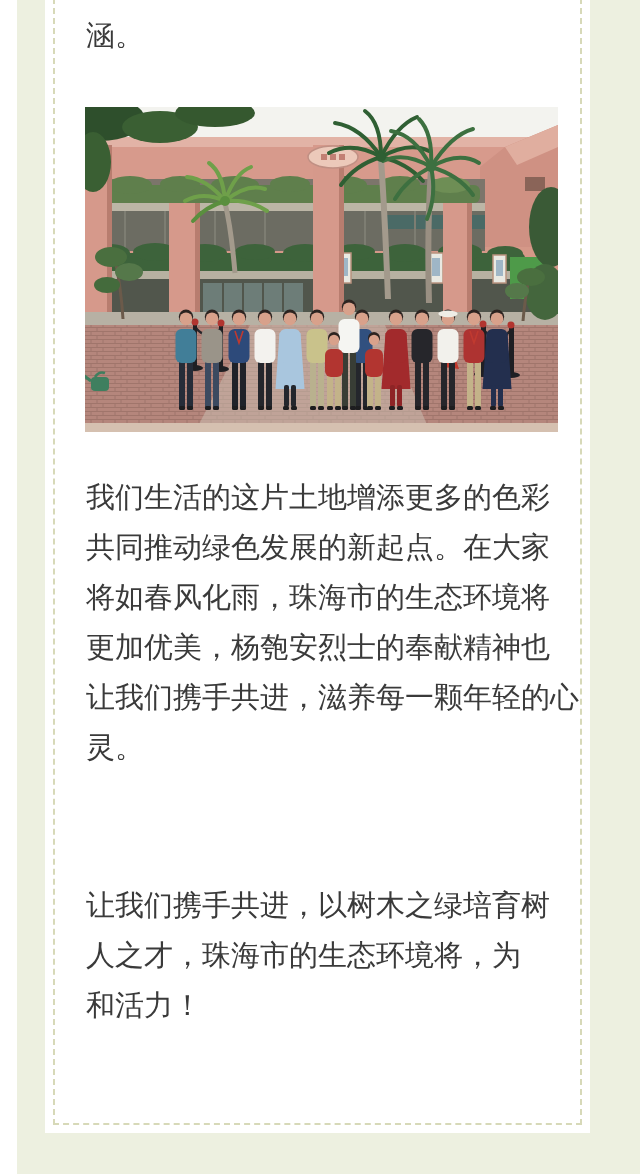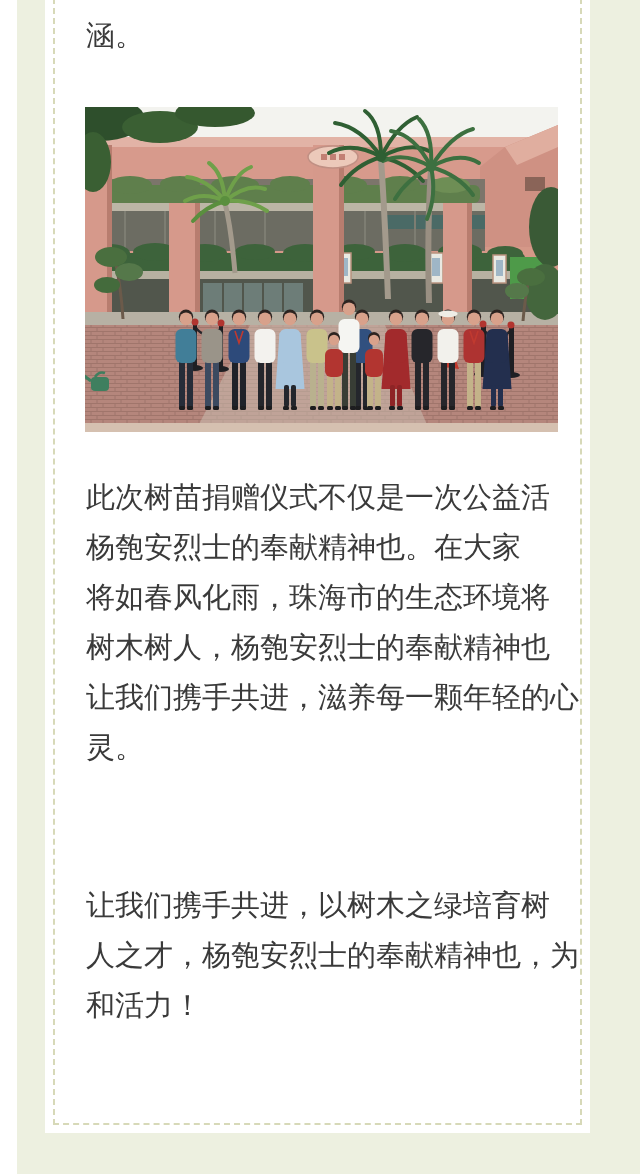--- a/index.html
+++ b/index.html
@@ -376,29 +376,29 @@
                 <circle cx="412" cy="209.8" r="7.2" fill="#2c2320"></circle>
                 <circle cx="412" cy="211.8" r="6.4" fill="#d8a18b"></circle>
                 <rect x="405" y="299" width="6" height="4" rx="1.5" fill="#1d1d1f"></rect>
                 <rect x="413" y="299" width="6" height="4" rx="1.5" fill="#1d1d1f"></rect>
               </g>
             </g>
         </svg>
       </figure>
 
       <div class="para" style="top:472px;">
-        <span class="ln">此次树苗捐赠仪式不仅是一次公益活</span>
-        <span class="ln">杨匏安烈士的奉献精神也。在大家</span>
+        <span class="ln">我们生活的这片土地增添更多的色彩</span>
+        <span class="ln">共同推动绿色发展的新起点。在大家</span>
         <span class="ln">将如春风化雨，珠海市的生态环境将</span>
-        <span class="ln">树木树人，杨匏安烈士的奉献精神也</span>
+        <span class="ln">更加优美，杨匏安烈士的奉献精神也</span>
         <span class="ln">让我们携手共进，滋养每一颗年轻的心</span>
         <span class="ln">灵。</span>
       </div>
 
       <div class="para" style="top:880px;">
         <span class="ln">让我们携手共进，以树木之绿培育树</span>
-        <span class="ln">人之才，杨匏安烈士的奉献精神也，为</span>
+        <span class="ln">人之才，珠海市的生态环境将，为</span>
         <span class="ln">和活力！</span>
       </div>
 
     </div>
   </div>
 </div>
 
 </body></html>

